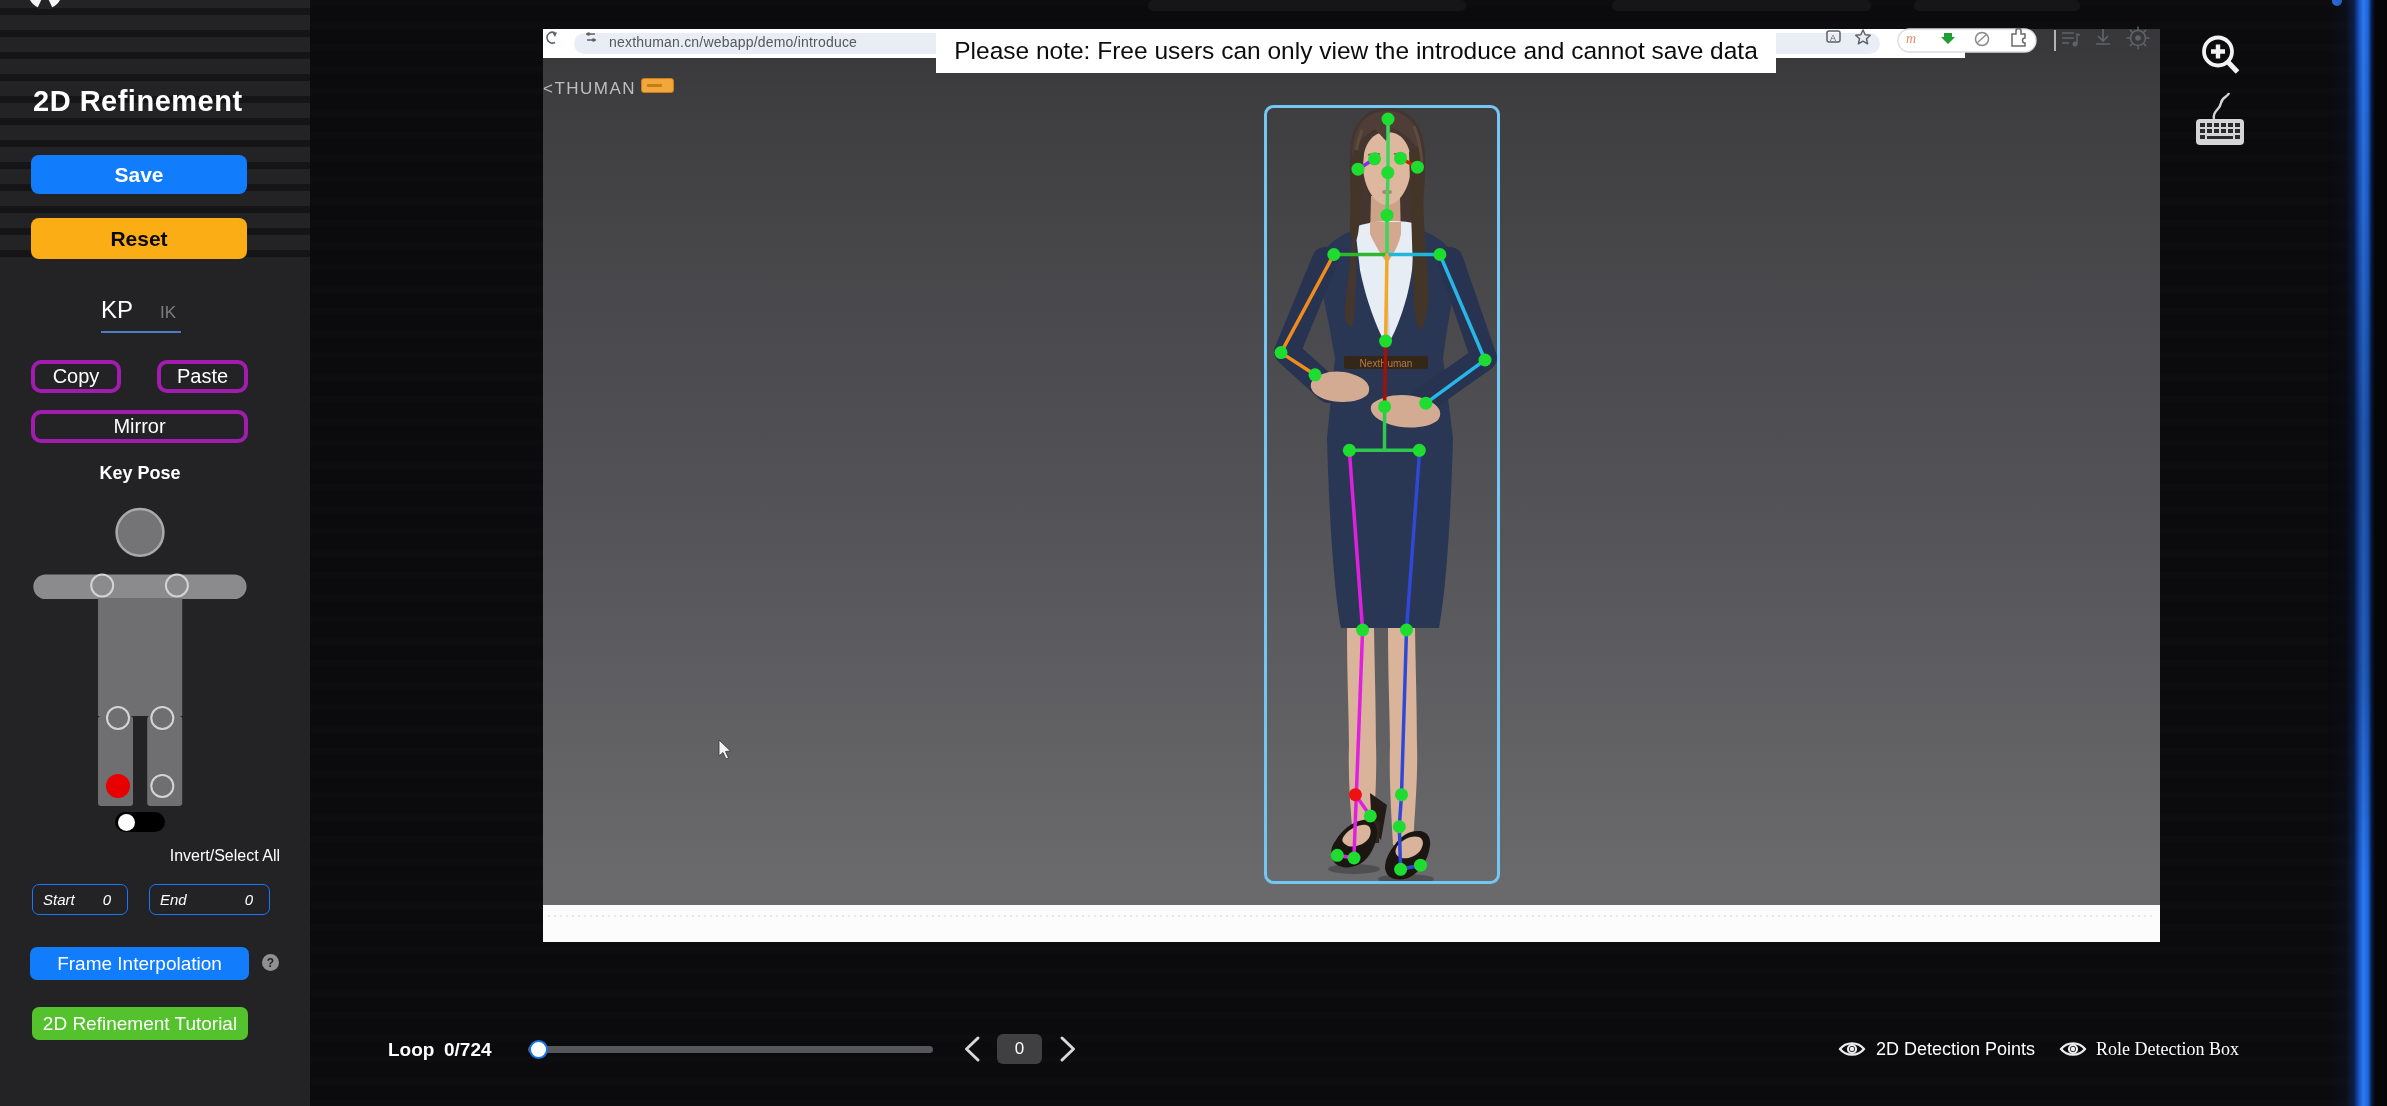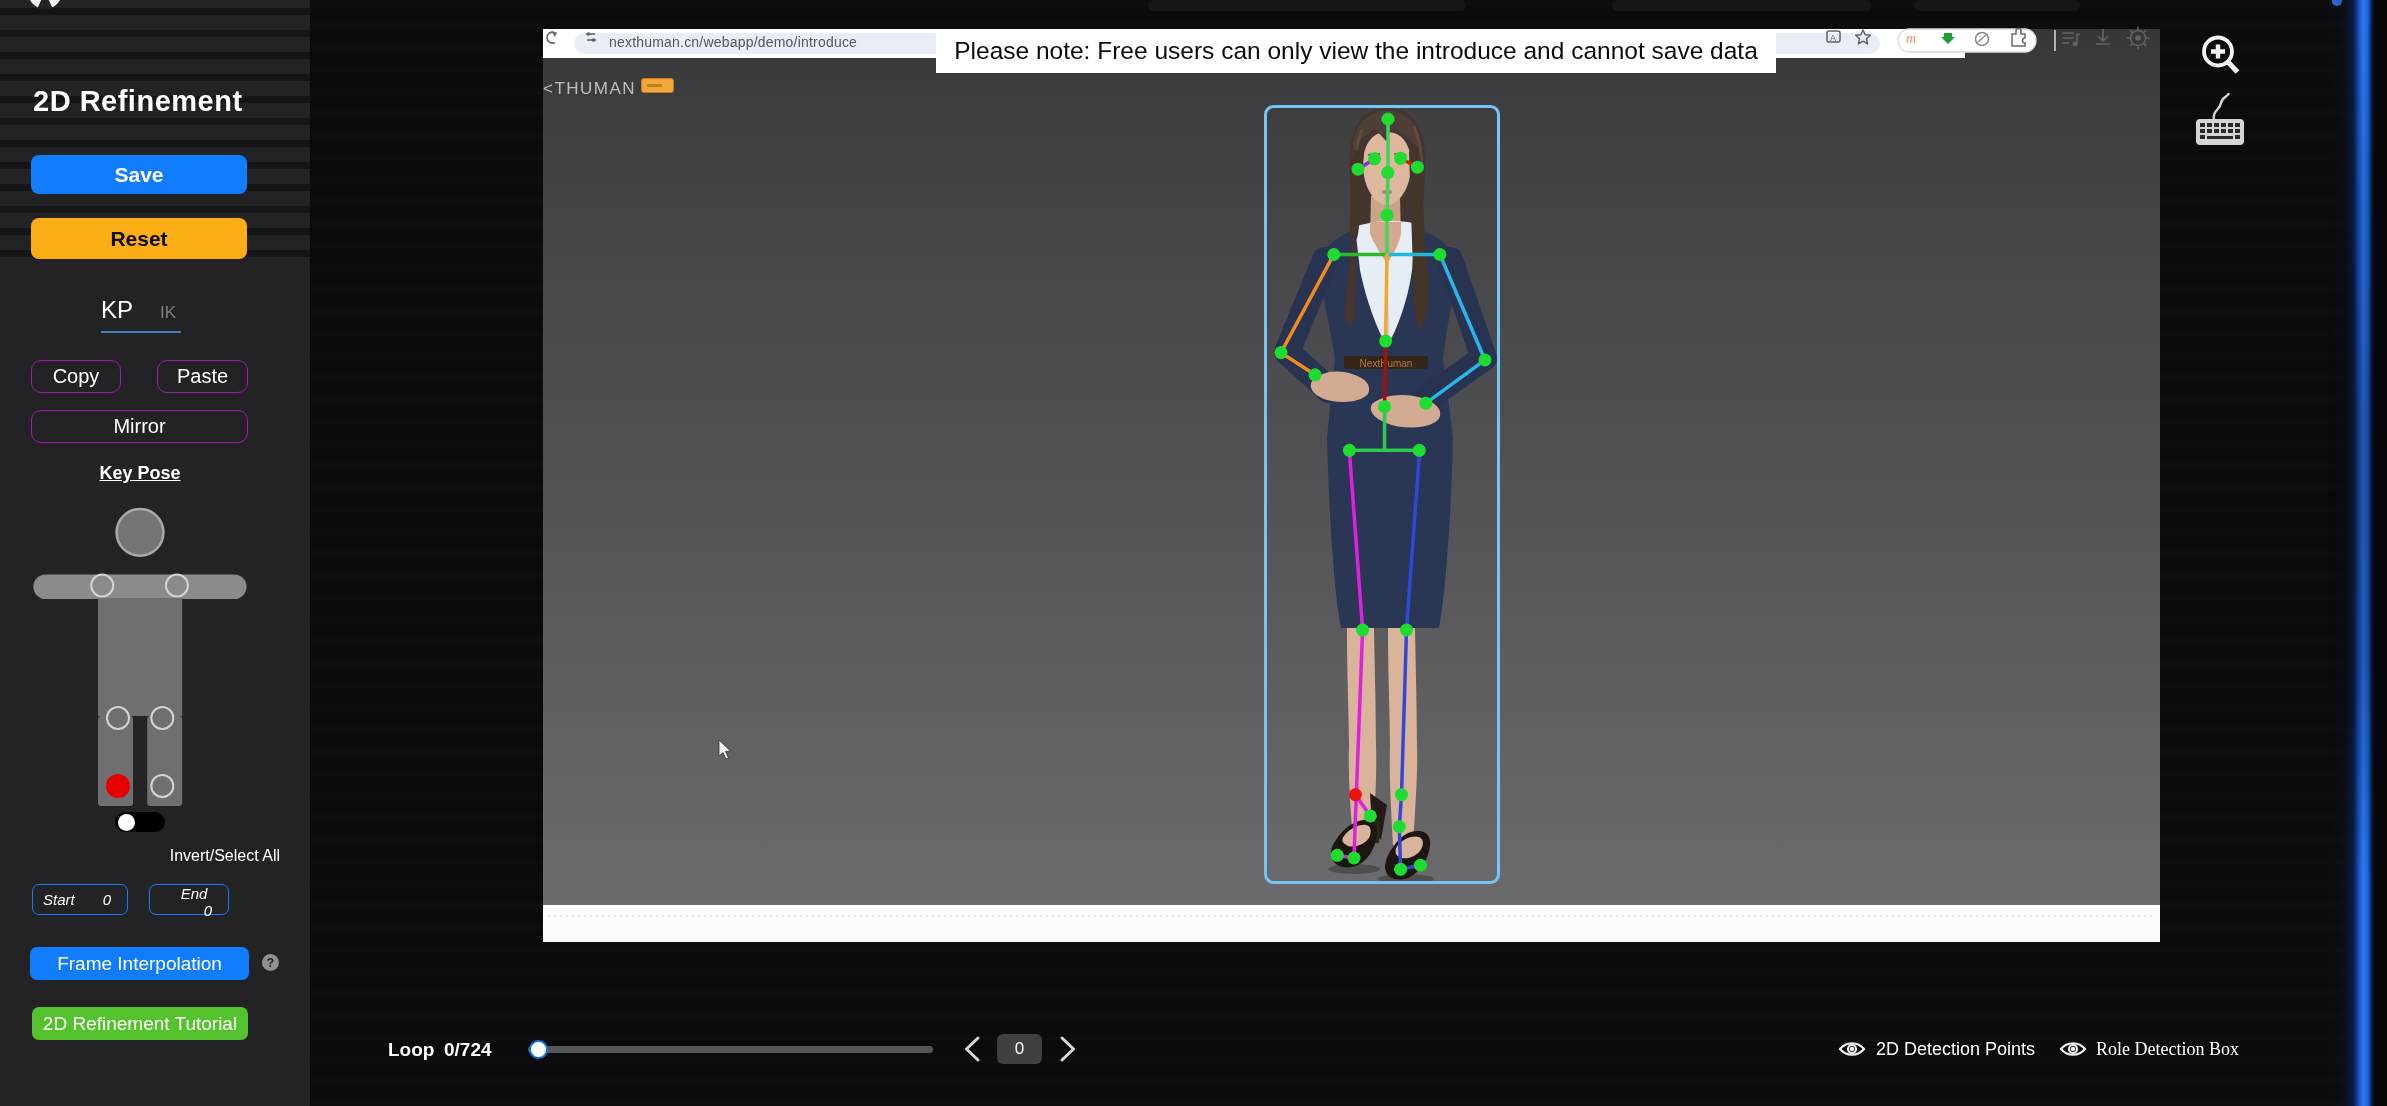--- a/index.html
+++ b/index.html
@@ -27,31 +27,31 @@
     left:0; top:0; width:310px; height:264px;
     background: repeating-linear-gradient(to bottom, #232325 0px, #232325 8px, #151517 8px, #151517 15px, #232325 15px, #232325 22px);
   }
   .sb-title { left:33px; top:85px; color:#fff; font-size:29px; font-weight:bold; letter-spacing:0.5px; }
   .btn { display:flex; align-items:center; justify-content:center; font-weight:bold; }
   .btn-save { left:31px; top:155px; width:216px; height:39px; background:#117dfc; border-radius:8px; color:#fff; font-size:21px; }
   .btn-reset { left:31px; top:218px; width:216px; height:41px; background:#fbad15; border-radius:8px; color:#0a0a0a; font-size:21px; }
   .tab-kp { left:101px; top:296px; color:#fff; font-size:24px; }
   .tab-ik { left:160px; top:303px; color:#7d7d7d; font-size:17px; }
   .tab-line { left:101px; top:331px; width:80px; height:2px; background:#4a7fc1; }
-  .obtn { display:flex; align-items:center; justify-content:center; color:#fff; border:1px solid #a21caf; border-radius:10px; font-size:20px; background:transparent; }
+  .obtn { display:flex; align-items:center; justify-content:center; color:#fff; border:4px solid #a21caf; border-radius:10px; font-size:20px; background:transparent; }
   .btn-copy { left:31px; top:360px; width:90px; height:33px; }
   .btn-paste { left:157px; top:360px; width:91px; height:33px; }
   .btn-mirror { left:31px; top:410px; width:217px; height:33px; }
-  .keypose { left:0px; top:463px; width:280px; text-align:center; color:#fff; font-size:18px; font-weight:bold;text-decoration:underline; }
+  .keypose { left:0px; top:463px; width:280px; text-align:center; color:#fff; font-size:18px; font-weight:bold; }
   .toggle { left:115px; top:812px; width:50px; height:20px; background:#000; border-radius:10px; }
   .toggle .knob { position:absolute; left:3px; top:2px; width:17px; height:17px; background:#fff; border-radius:50%; }
   .invert { left:0px; top:847px; width:280px; text-align:right; color:#fff; font-size:16px; }
   .numbox { display:flex; align-items:center; color:#fff; border:1px solid #1677ff; border-radius:7px; font-size:15px;font-style:italic; }
   .box-start { left:32px; top:884px; width:96px; height:31px; }
-  .box-end { left:149px; top:884px; width:80px; height:31px;flex-direction:column; }
+  .box-end { left:149px; top:884px; width:121px; height:31px; }
   .numbox .lab { margin-left:10px; }
   .numbox .val { margin-left:auto; margin-right:16px; }
   .btn-frame { left:30px; top:947px; width:219px; height:33px; background:#117dfc; border-radius:7px; color:#fff; font-size:19px; font-weight:normal; }
   .qmark { left:262px; top:954px; width:17px; height:17px; border-radius:50%; background:#909090; color:#1e1e1e; font-size:12px; font-weight:bold; display:flex; align-items:center; justify-content:center; }
   .btn-tut { left:32px; top:1007px; width:216px; height:33px; background:#54c22c; border-radius:7px; color:#fff; font-size:19px; font-weight:normal; }
 
   
   .video { left:543px; top:29px; width:1617px; height:913px; background:linear-gradient(to bottom, #373739 0%, #3e3e40 8%, #47474a 25%, #525256 50%, #606063 75%, #6a6a6c 93%, #6b6b6d 100%); }
   .toolbar { left:543px; top:29px; width:1422px; height:29px; background:#ffffff; }
   .urlpill { position:absolute; left:31px; top:4px; width:1306px; height:21px; border-radius:11px; background:#e9eef6; }

